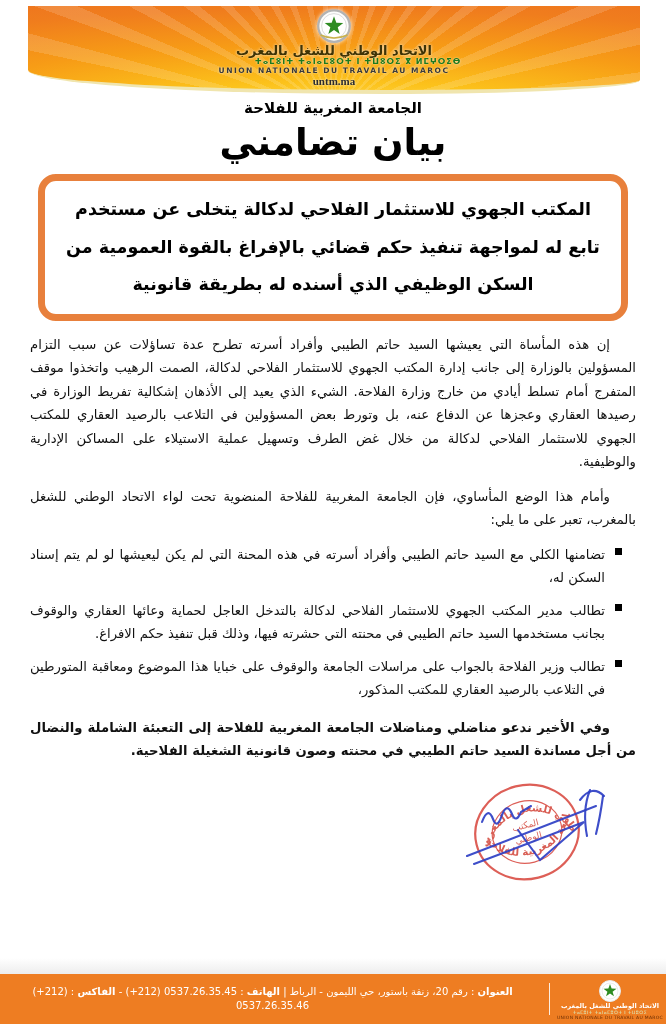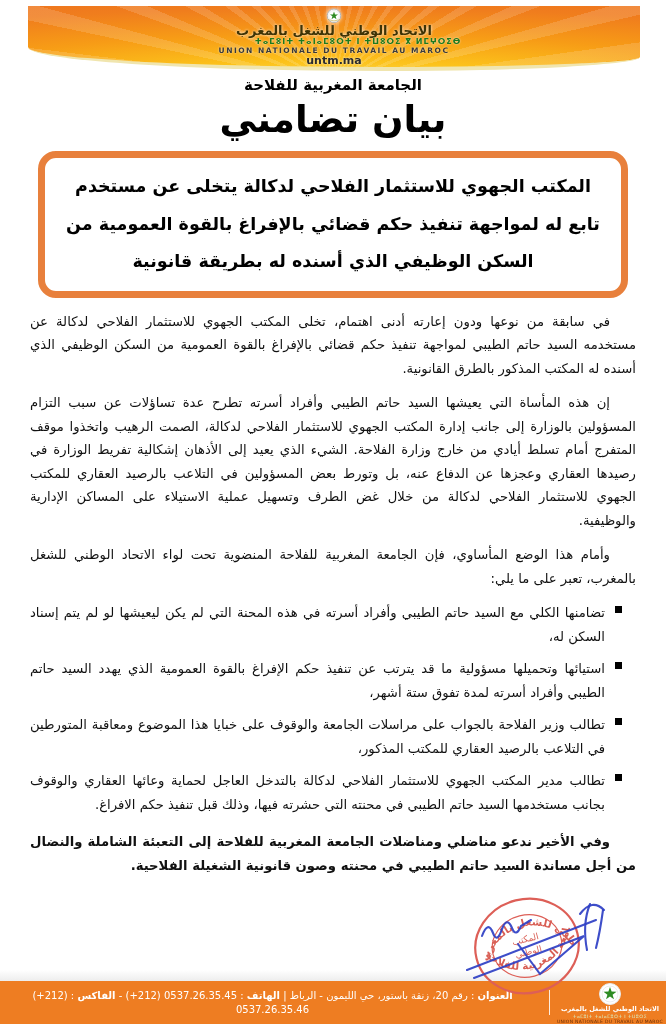--- a/index.html
+++ b/index.html
@@ -21,21 +21,21 @@
     border-bottom: 4px solid #f0e5ae;
   }
   .banner-inner {
     position: absolute; inset: 0; display: flex; flex-direction: column;
     align-items: center; justify-content: flex-start; padding-top: 2px; line-height: 1.1;
   }
   .emblem { height: 36px; width: 52px; filter: drop-shadow(0 0 2px rgba(255,255,255,.9)); }
   .org-ar { font-size: 13px; font-weight: bold; color: #3f3305; text-shadow: 0 0 3px rgba(255,255,255,.9); }
   .org-tif { font-size: 8px; font-weight: bold; color: #1d7a1d; letter-spacing: 1px; text-shadow: 0 0 2px rgba(255,255,255,.8); margin-left: 48px; }
   .org-fr { font-size: 7.5px; font-weight: bold; color: #3a3a3a; letter-spacing: 1.5px; text-shadow: 0 0 2px rgba(255,255,255,.8); }
-  .org-web { font-size: 11px; font-weight: bold; color: #2b2b2b; text-shadow: 0 0 2px rgba(255,255,255,.9); }
+  .org-web { font-size: 11px; font-weight: bold; color: #2b2b2b; text-shadow: 0 0 2px rgba(255,255,255,.9); font-family: Liberation Serif, serif; }
   
   .federation { text-align: center; font-size: 15px; font-weight: bold; margin-top: 5px; color: #000; }
   .doc-title { text-align: center; font-size: 37px; font-weight: bold; margin: 4px 7px 10px; color: #000; }
   .headline-box {
     margin: 0 38px; border: 7px solid #e8803c; border-radius: 18px;
     padding: 10px 16px; background: #fff;
     direction: rtl; text-align: center;
     font-size: 17.5px; font-weight: bold; line-height: 2.15; color: #000;
   }
   
@@ -90,29 +90,28 @@
 </div>
 
 <div class="federation">الجامعة المغربية للفلاحة</div>
 <div class="doc-title">بيان تضامني</div>
 
 <div class="headline-box">
   <span>المكتب الجهوي للاستثمار الفلاحي لدكالة يتخلى عن مستخدم تابع له لمواجهة تنفيذ حكم قضائي بالإفراغ بالقوة العمومية من السكن الوظيفي الذي أسنده له بطريقة قانونية</span>
 </div>
 
 <div class="content">
-  <p>في سابقة من نوعها ودون إعارته أدنى اهتمام، تخلى المكتب الجهوي للاستثمار الفلاحي لدكالة عن مستخدمه السيد حاتم الطيبي لمواجهة تنفيذ حكم قضائي بالإفراغ بالقوة العمومية من السكن الوظيفي الذي أسنده له المكتب المذكور بالطرق القانونية.</p>
   <p>إن هذه المأساة التي يعيشها السيد حاتم الطيبي وأفراد أسرته تطرح عدة تساؤلات عن سبب التزام المسؤولين بالوزارة إلى جانب إدارة المكتب الجهوي للاستثمار الفلاحي لدكالة، الصمت الرهيب واتخذوا موقف المتفرج أمام تسلط أيادي من خارج وزارة الفلاحة. الشيء الذي يعيد إلى الأذهان إشكالية تفريط الوزارة في رصيدها العقاري وعجزها عن الدفاع عنه، بل وتورط بعض المسؤولين في التلاعب بالرصيد العقاري للمكتب الجهوي للاستثمار الفلاحي لدكالة من خلال غض الطرف وتسهيل عملية الاستيلاء على المساكن الإدارية والوظيفية.</p>
   <p>وأمام هذا الوضع المأساوي، فإن الجامعة المغربية للفلاحة المنضوية تحت لواء الاتحاد الوطني للشغل بالمغرب، تعبر على ما يلي:</p>
 
   <ul class="bullets">
     <li><span class="sq"></span><span>تضامنها الكلي مع السيد حاتم الطيبي وأفراد أسرته في هذه المحنة التي لم يكن ليعيشها لو لم يتم إسناد السكن له،</span></li>
-    <li><span class="sq"></span><span>استيائها وتحميلها مسؤولية ما قد يترتب عن تنفيذ حكم الإفراغ بالقوة العمومية الذي يهدد السيد حاتم الطيبي وأفراد أسرته لمدة تفوق ستة أشهر،</span></li>
+    <li><span class="sq"></span></li>
+    <li><span class="sq"></span><span>تطالب مدير المكتب الجهوي للاستثمار الفلاحي لدكالة بالتدخل العاجل لحماية وعائها العقاري والوقوف بجانب مستخدمها السيد حاتم الطيبي في محنته التي حشرته فيها، وذلك قبل تنفيذ حكم الافراغ.</span></li>
     <li><span class="sq"></span><span>تطالب وزير الفلاحة بالجواب على مراسلات الجامعة والوقوف على خبايا هذا الموضوع ومعاقبة المتورطين في التلاعب بالرصيد العقاري للمكتب المذكور،</span></li>
-    <li><span class="sq"></span><span>تطالب مدير المكتب الجهوي للاستثمار الفلاحي لدكالة بالتدخل العاجل لحماية وعائها العقاري والوقوف بجانب مستخدمها السيد حاتم الطيبي في محنته التي حشرته فيها، وذلك قبل تنفيذ حكم الافراغ.</span></li>
   </ul>
 
   <p class="closing">وفي الأخير ندعو مناضلي ومناضلات الجامعة المغربية للفلاحة إلى التعبئة الشاملة والنضال من أجل مساندة السيد حاتم الطيبي في محنته وصون قانونية الشغيلة الفلاحية.</p>
 </div>
 
 <div class="stamp-wrap">
   <svg class="stamp-svg" viewBox="0 0 230 120">
     <defs>
       <path id="arcT" d="M 62,72 A 45,42 0 0 1 148,72"></path>
       <path id="arcB" d="M 58,52 A 49,46 0 0 0 152,52"></path>

